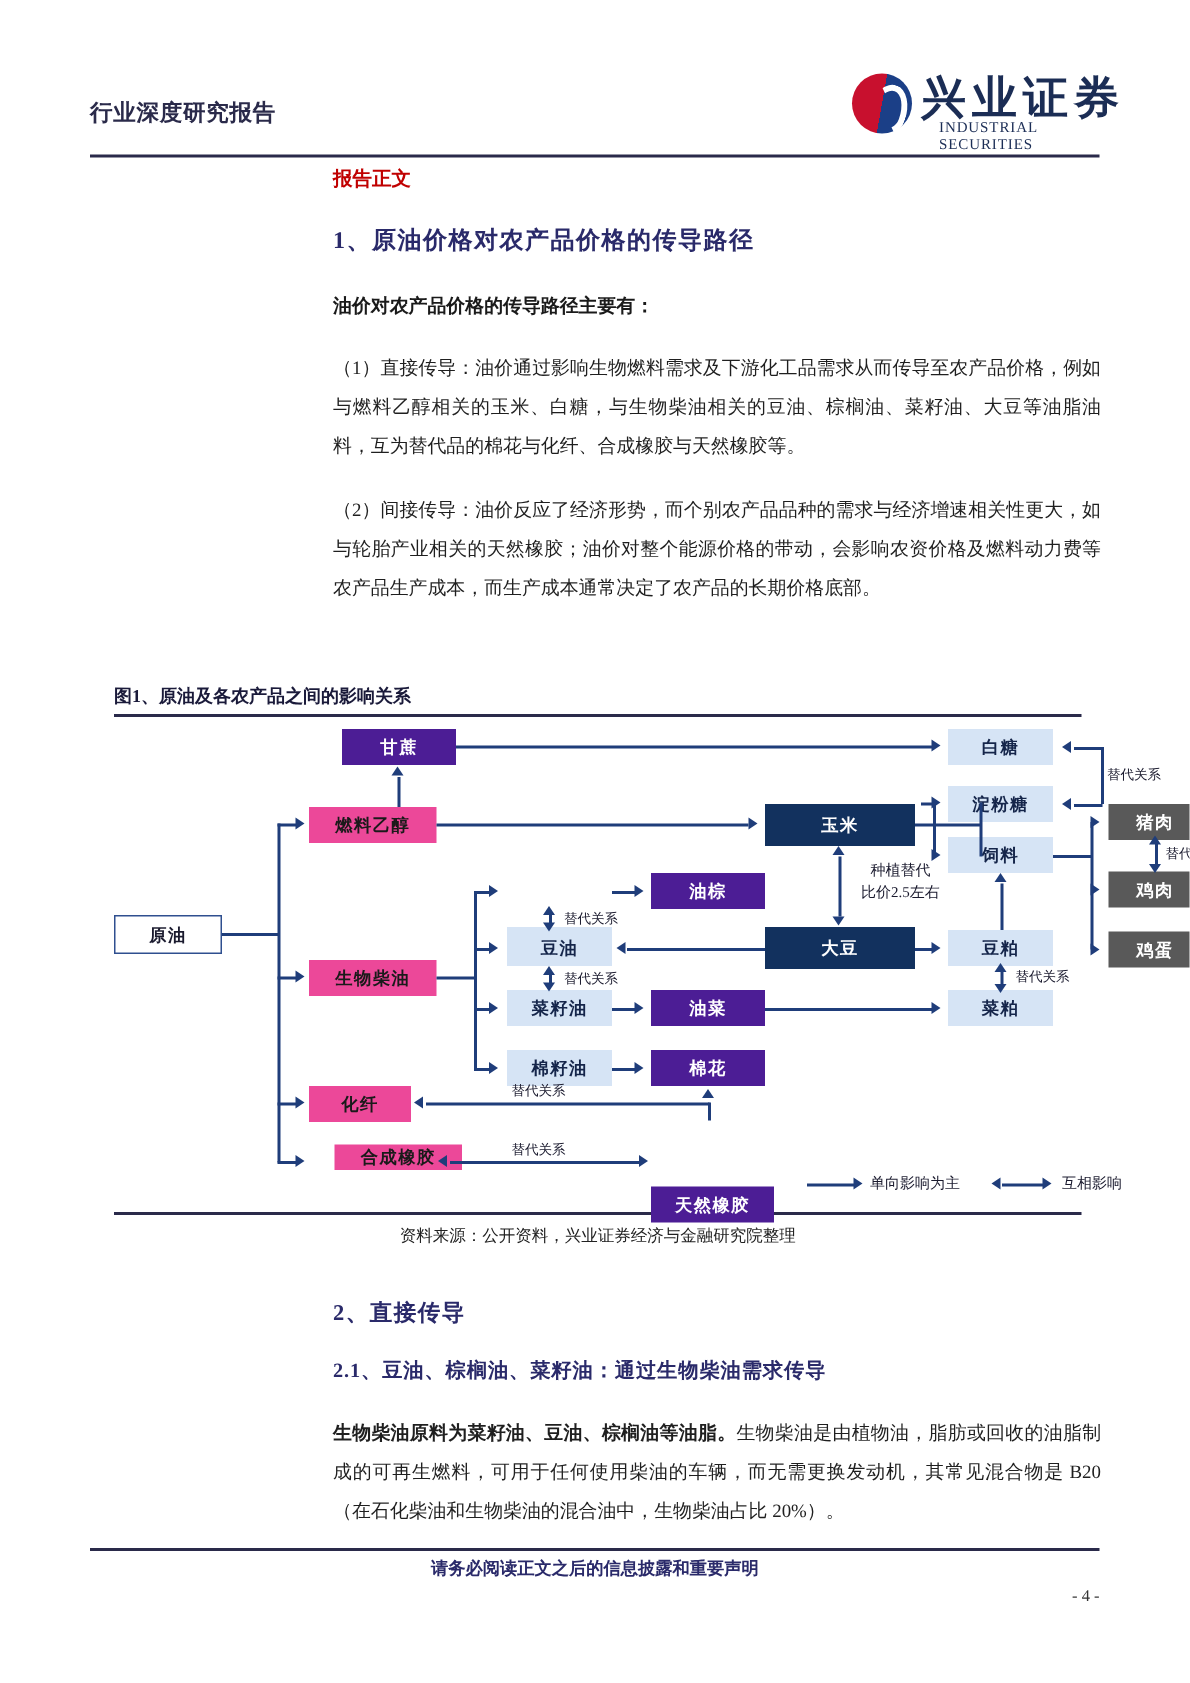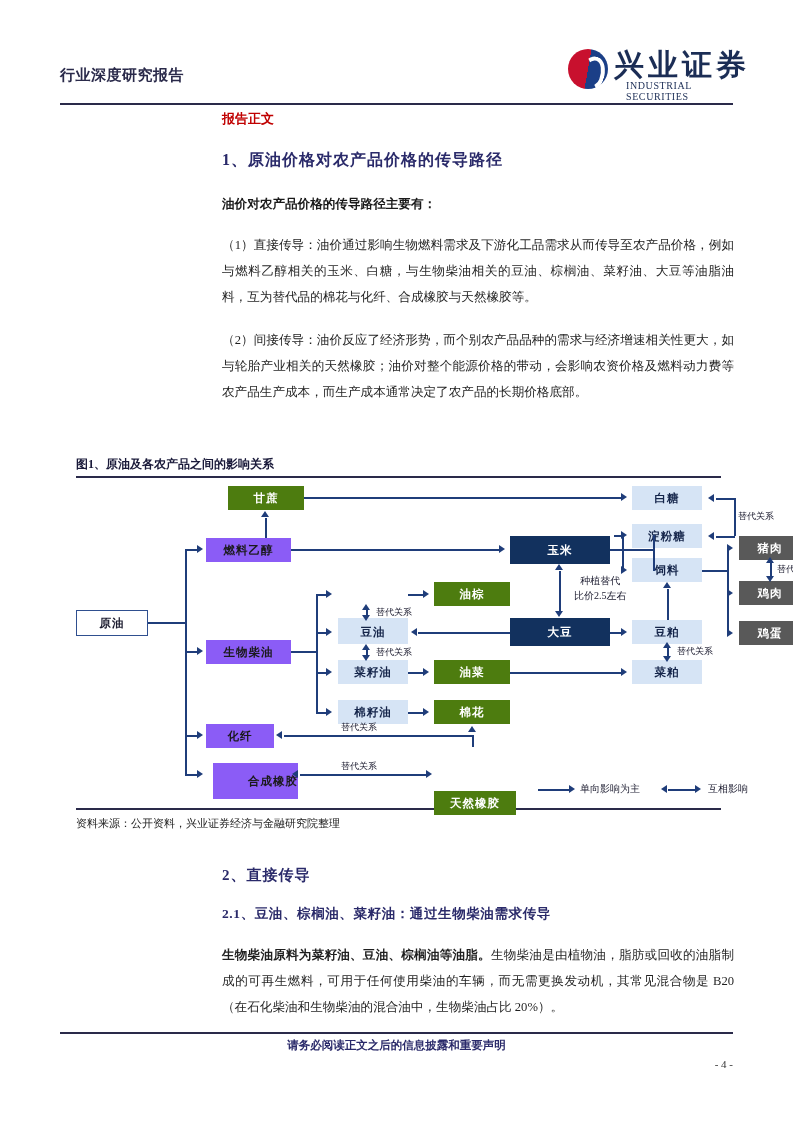--- a/index.html
+++ b/index.html
@@ -33,29 +33,29 @@
   p.para.indent{text-indent:0;}
   .mixed{font-size:12.6px;line-height:2.05;margin:0;text-align:justify;color:#1f1f1f;}
   .mixed b{font-weight:bold;}
 
   
   .fig{position:absolute;left:76px;top:456px;width:645px;}
   .fig-cap{font-size:12px;font-weight:bold;color:#1a1a3a;padding-bottom:3px;}
   .fig-rule{height:2px;background:#2a2a4a;}
   .canvas{position:relative;width:645px;height:330px;background:#fff;}
   .fig-botrule{height:2px;background:#2a2a4a;}
-  .fig-src{font-size:11px;color:#222;padding-top:6px;font-family:"Liberation Serif",serif;}
+  .fig-src{font-size:11px;color:#222;padding-top:6px;font-family:"Liberation Serif",serif;text-align:center;}
 
   
   .node{position:absolute;box-sizing:border-box;display:flex;align-items:center;justify-content:center;
         font-size:11.5px;font-weight:bold;letter-spacing:1px;font-family:"Liberation Serif",serif;}
   .n-white{background:#fff;border:1.2px solid #2f4f8f;color:#1a1a2e;}
-  .n-gray{background:#8b5cf6;color:#1a1a1a;}
+  .n-gray{background:#ec4899;color:#1a1a1a;}
   .n-dgray{background:#595959;color:#fff;}
-  .n-blue{background:#4d7c0f;color:#fff;text-align:right;}
+  .n-blue{background:#4c1d95;color:#fff;text-align:right;}
   .n-navy{background:#12315e;color:#fff;}
   .n-lblue{background:#d6e4f5;color:#15254a;}
 
   
   .ln{position:absolute;background:#1f3d7a;}
   .lnh{height:1.6px;}
   .lnv{width:1.6px;}
   .ar{position:absolute;width:0;height:0;}
   .ar-r{border-top:4.2px solid transparent;border-bottom:4.2px solid transparent;border-left:6.5px solid #1f3d7a;}
   .ar-l{border-top:4.2px solid transparent;border-bottom:4.2px solid transparent;border-right:6.5px solid #1f3d7a;}
@@ -109,21 +109,21 @@
         </div>
 
       <div class="node n-gray" style="left:130px;top:162px;width:85px;height:24px;">
         <span>生物柴油</span>
         </div>
 
       <div class="node n-gray" style="left:130px;top:246px;width:68px;height:24px;">
         <span>化纤</span>
         </div>
 
-      <div class="node n-gray" style="left:137px;top:285px;width:85px;height:36px;justify-content:flex-end;">
+      <div class="node n-gray" style="left:147px;top:285px;width:85px;height:17px;">
         <span>合成橡胶</span>
         </div>
 
       <div class="node n-blue" style="left:152px;top:8px;width:76px;height:24px;">
         <span>甘蔗</span>
         </div>
 
       <div class="node n-lblue" style="left:262px;top:104px;width:70px;height:24px;margin-top:36px;">
         <span>棕榈油</span>
         </div>

